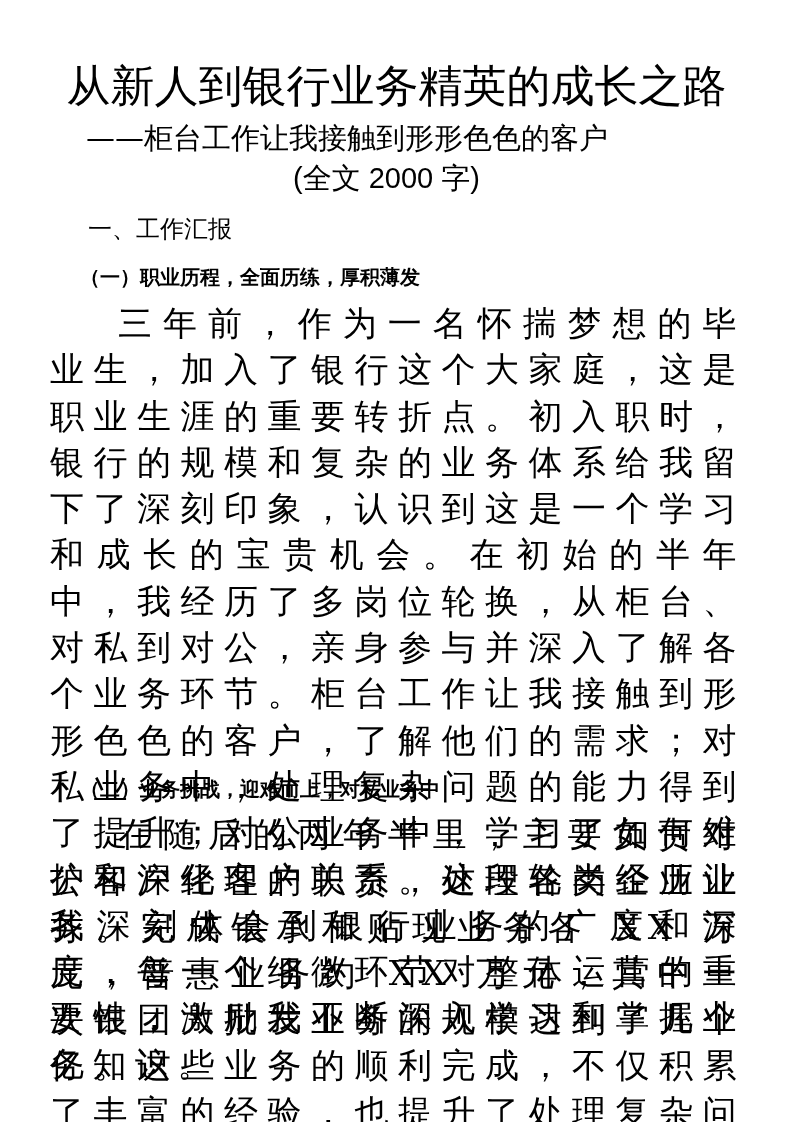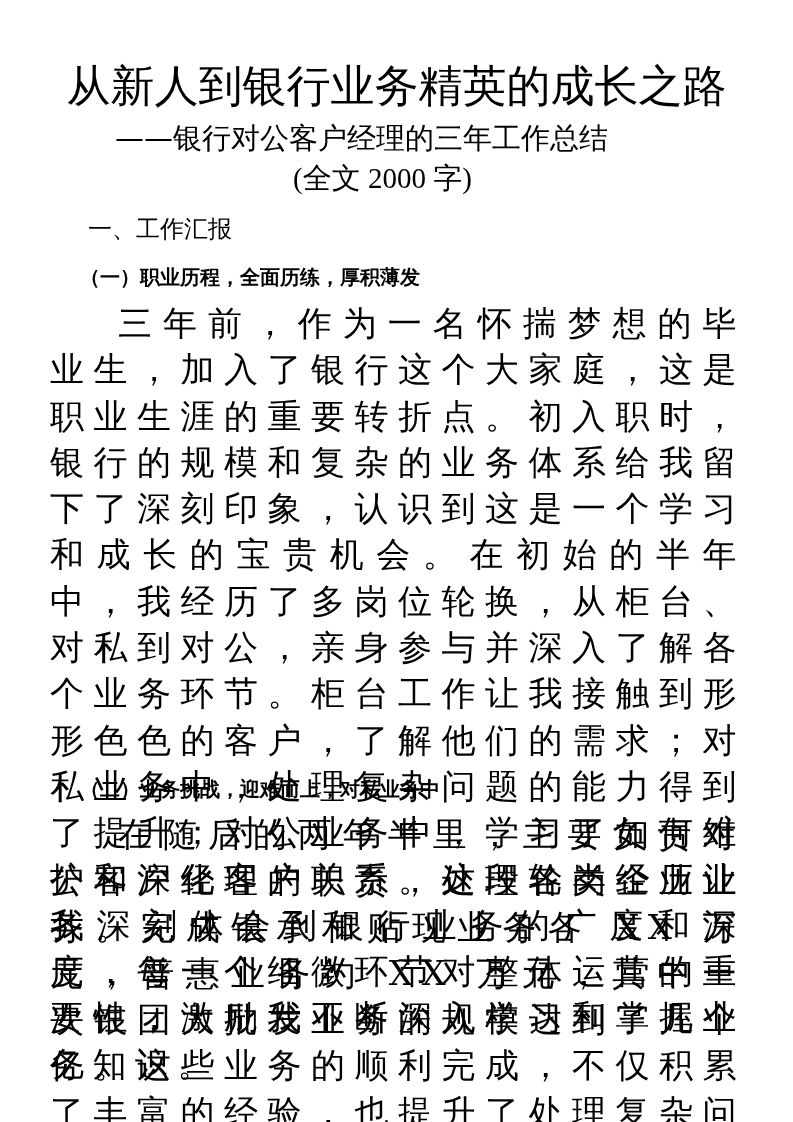--- a/index.html
+++ b/index.html
@@ -39,21 +39,21 @@
     top: 112px;
     font-family: "DejaVu Sans", "Liberation Sans", sans-serif;
     font-size: 29px;
     line-height: 36px;
     white-space: nowrap;
   }
   .wordcount {
     position: absolute;
     left: 293px;
     top: 152px;
-    font-family: Liberation Serif, serif;
+    font-family: Liberation Sans, sans-serif;
     font-size: 29px;
     line-height: 36px;
     white-space: nowrap;
   }
   .h1 {
     position: absolute;
     left: 88px;
     top: 204px;
     font-family: "DejaVu Sans", "Liberation Sans", sans-serif;
     font-size: 24px;
@@ -82,21 +82,21 @@
     word-break: break-all;
   }
 </style>
 </head>
 <body>
 
 <div class="page">
 
   <div class="title">从新人到银行业务精英的成长之路</div>
 
-  <div class="subtitle">——银行对公客户经理的三年工作总结</div>
+  <div class="subtitle">——柜台工作让我接触到形形色色的客户</div>
 
   <div class="wordcount">(全文 2000 字)</div>
 
   <div class="h1">一、工作汇报</div>
 
   <div class="h2" style="top:252px;">（一）职业历程，全面历练，厚积薄发</div>
 
   <div class="body-block" style="top:292px;">三年前，作为一名怀揣梦想的毕业生，加入了银行这个大家庭，这是职业生涯的重要转折点。初入职时，银行的规模和复杂的业务体系给我留下了深刻印象，认识到这是一个学习和成长的宝贵机会。在初始的半年中，我经历了多岗位轮换，从柜台、对私到对公，亲身参与并深入了解各个业务环节。柜台工作让我接触到形形色色的客户，了解他们的需求；对私业务中，处理复杂问题的能力得到了提升；对公业务中，学习了如何维护和深化客户关系。这段轮岗经历让我深刻体会到银行业务的广度和深度，每一个细微环节对整体运营的重要性，激励我不断深入学习和掌握业务知识。</div>
 
   <div class="h2" style="top:764px;">（二）业务挑战，迎难而上，对私业务中</div>

